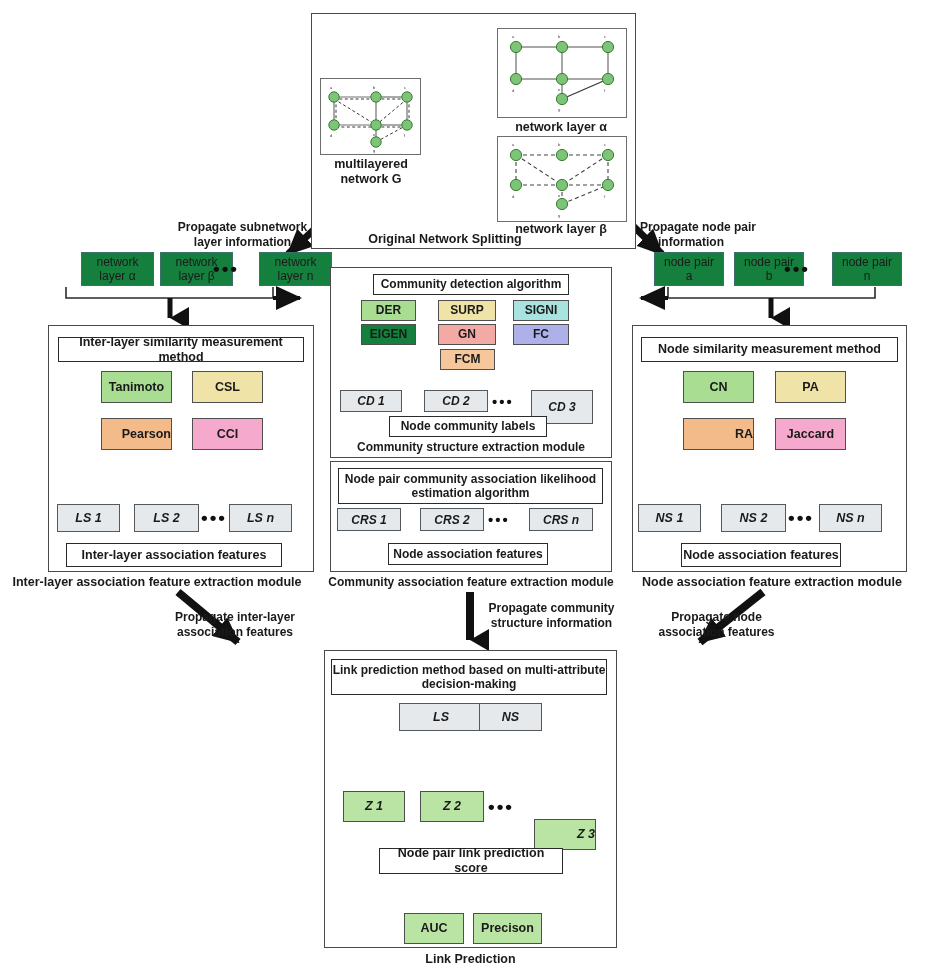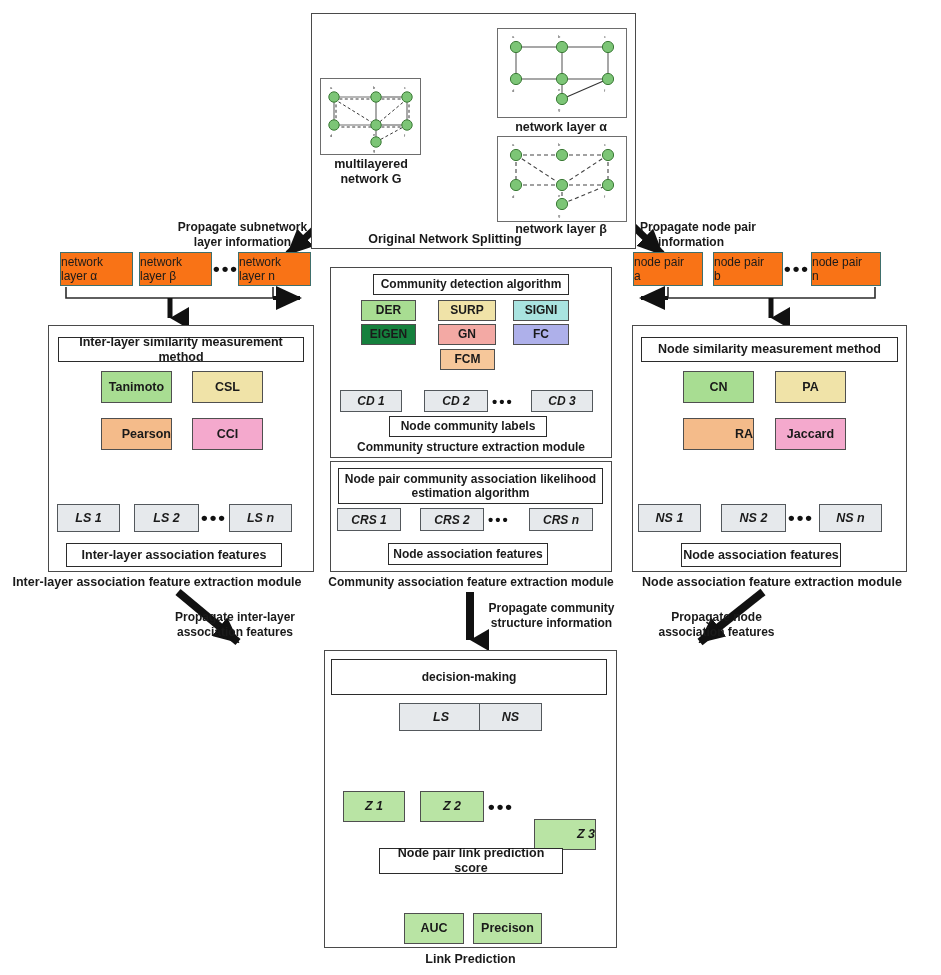--- a/index.html
+++ b/index.html
@@ -13,23 +13,23 @@
   .titlebox{border:1.5px solid #2b2b2b;background:#ffffff;
             display:flex;align-items:center;justify-content:center;
             text-align:center;font-weight:bold;font-size:12.5px;line-height:1.18;}
   .chip{border:1.3px solid #4f4f4f;display:flex;align-items:center;
         justify-content:center;text-align:center;font-weight:bold;
         font-size:12.5px;line-height:1.15;}
   .chip.small{font-size:12px;}
   .greychip{background:#e6e9ec;border:1.4px solid #53585c;
             display:flex;align-items:center;justify-content:center;
             font-style:italic;font-weight:bold;font-size:12.5px;}
-  .cyanchip{background:#f97316;border:1.3px solid #3f6f6c;
-            display:flex;align-items:flex-start;justify-content:center;
-            text-align:center;font-size:12px;line-height:1.2;}
+  .cyanchip{background:#15803d;border:1.3px solid #3f6f6c;
+            display:flex;align-items:center;justify-content:center;
+            text-align:center;font-size:12px;line-height:1.2;margin-left:21px;}
   .caption{font-weight:bold;font-size:12.5px;text-align:center;line-height:1.2;}
   .note{font-weight:bold;font-size:12px;text-align:center;line-height:1.25;}
   .dots{font-size:19px;font-weight:bold;letter-spacing:2px;color:#111;
         display:flex;align-items:center;justify-content:center;}
 
   
   .c-green {background:#a8dd92;}
   .c-green2{background:#b9e4a4;}
   .c-sand  {background:#f0e3a8;}
   .c-cyan  {background:#a9e3e0;}
@@ -320,21 +320,21 @@
   <span>FCM</span>
 </div>
 
 <div class="abs greychip" style="left:340px;top:390px;width:62px;height:22px;font-size:12px;">
   <span>CD 1</span>
 </div>
 <div class="abs greychip" style="left:424px;top:390px;width:64px;height:22px;font-size:12px;">
   <span>CD 2</span>
 </div>
 <div class="abs dots" style="left:489px;top:390px;width:28px;height:22px;font-size:15px;">•••</div>
-<div class="abs greychip" style="left:531px;top:390px;width:62px;height:22px;font-size:12px;">
+<div class="abs greychip" style="left:531px;top:390px;width:62px;height:34px;font-size:12px;">
   <span>CD 3</span>
 </div>
 
 <div class="abs titlebox" style="left:389px;top:416px;width:158px;height:21px;font-size:12px;">Node community labels</div>
 <div class="abs caption" style="left:330px;top:440px;width:282px;font-size:12px;text-align:center;">Community structure extraction module</div>
 
 <div class="abs panel" style="left:330px;top:461px;width:282px;height:111px;"></div>
 <div class="abs titlebox" style="left:338px;top:468px;width:265px;height:36px;flex-direction:column;font-size:12px;">
   <span>Node pair community association likelihood</span>
   <span>estimation algorithm</span>
@@ -392,20 +392,21 @@
   <div>Propagate community</div>
   <div>structure information</div>
 </div>
 <div class="abs note" style="left:649px;top:610px;width:135px;">
   <div>Propagate node</div>
   <div>association features</div>
 </div>
 
 <div class="abs panel" style="left:324px;top:650px;width:293px;height:298px;"></div>
 <div class="abs titlebox" style="left:331px;top:659px;width:276px;height:36px;flex-direction:column;font-size:12px;">
+  <span>Link prediction method based on multi-attribute</span>
   <span>decision-making</span>
 </div>
 
 <div class="abs greychip" style="left:399px;top:703px;width:84px;height:28px;">
   <span>LS</span>
 </div>
 <div class="abs greychip" style="left:479px;top:703px;width:63px;height:28px;">
   <span>NS</span>
 </div>
 

